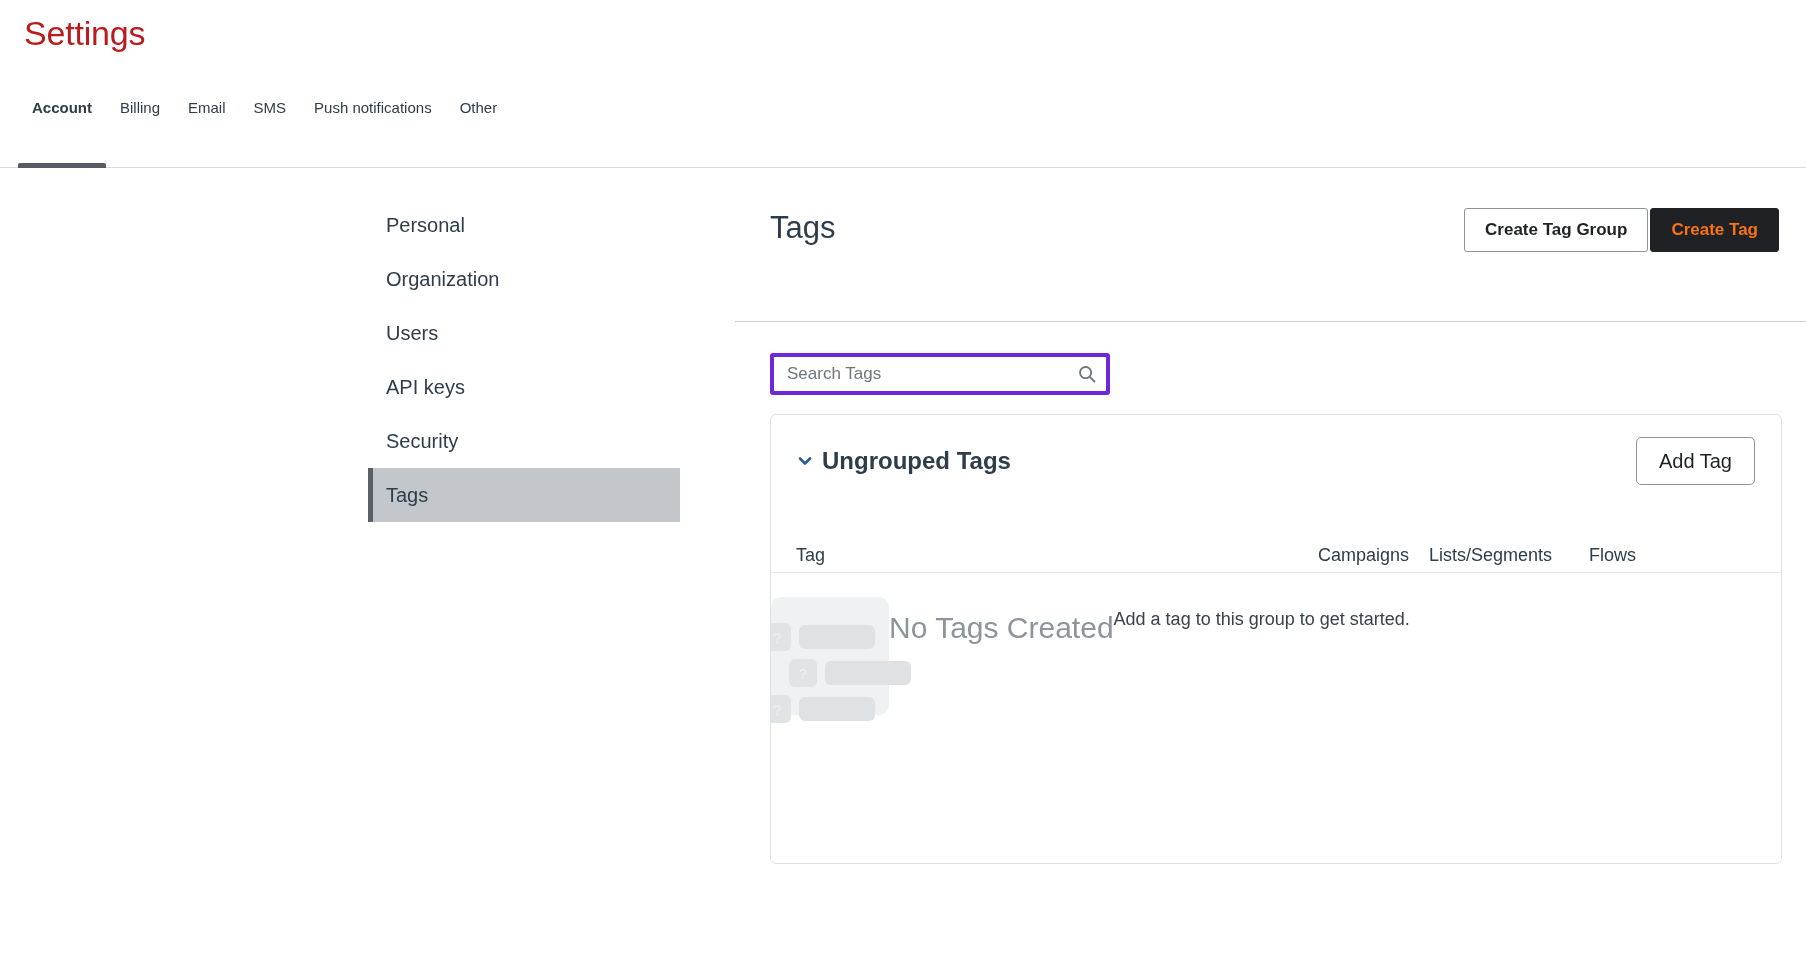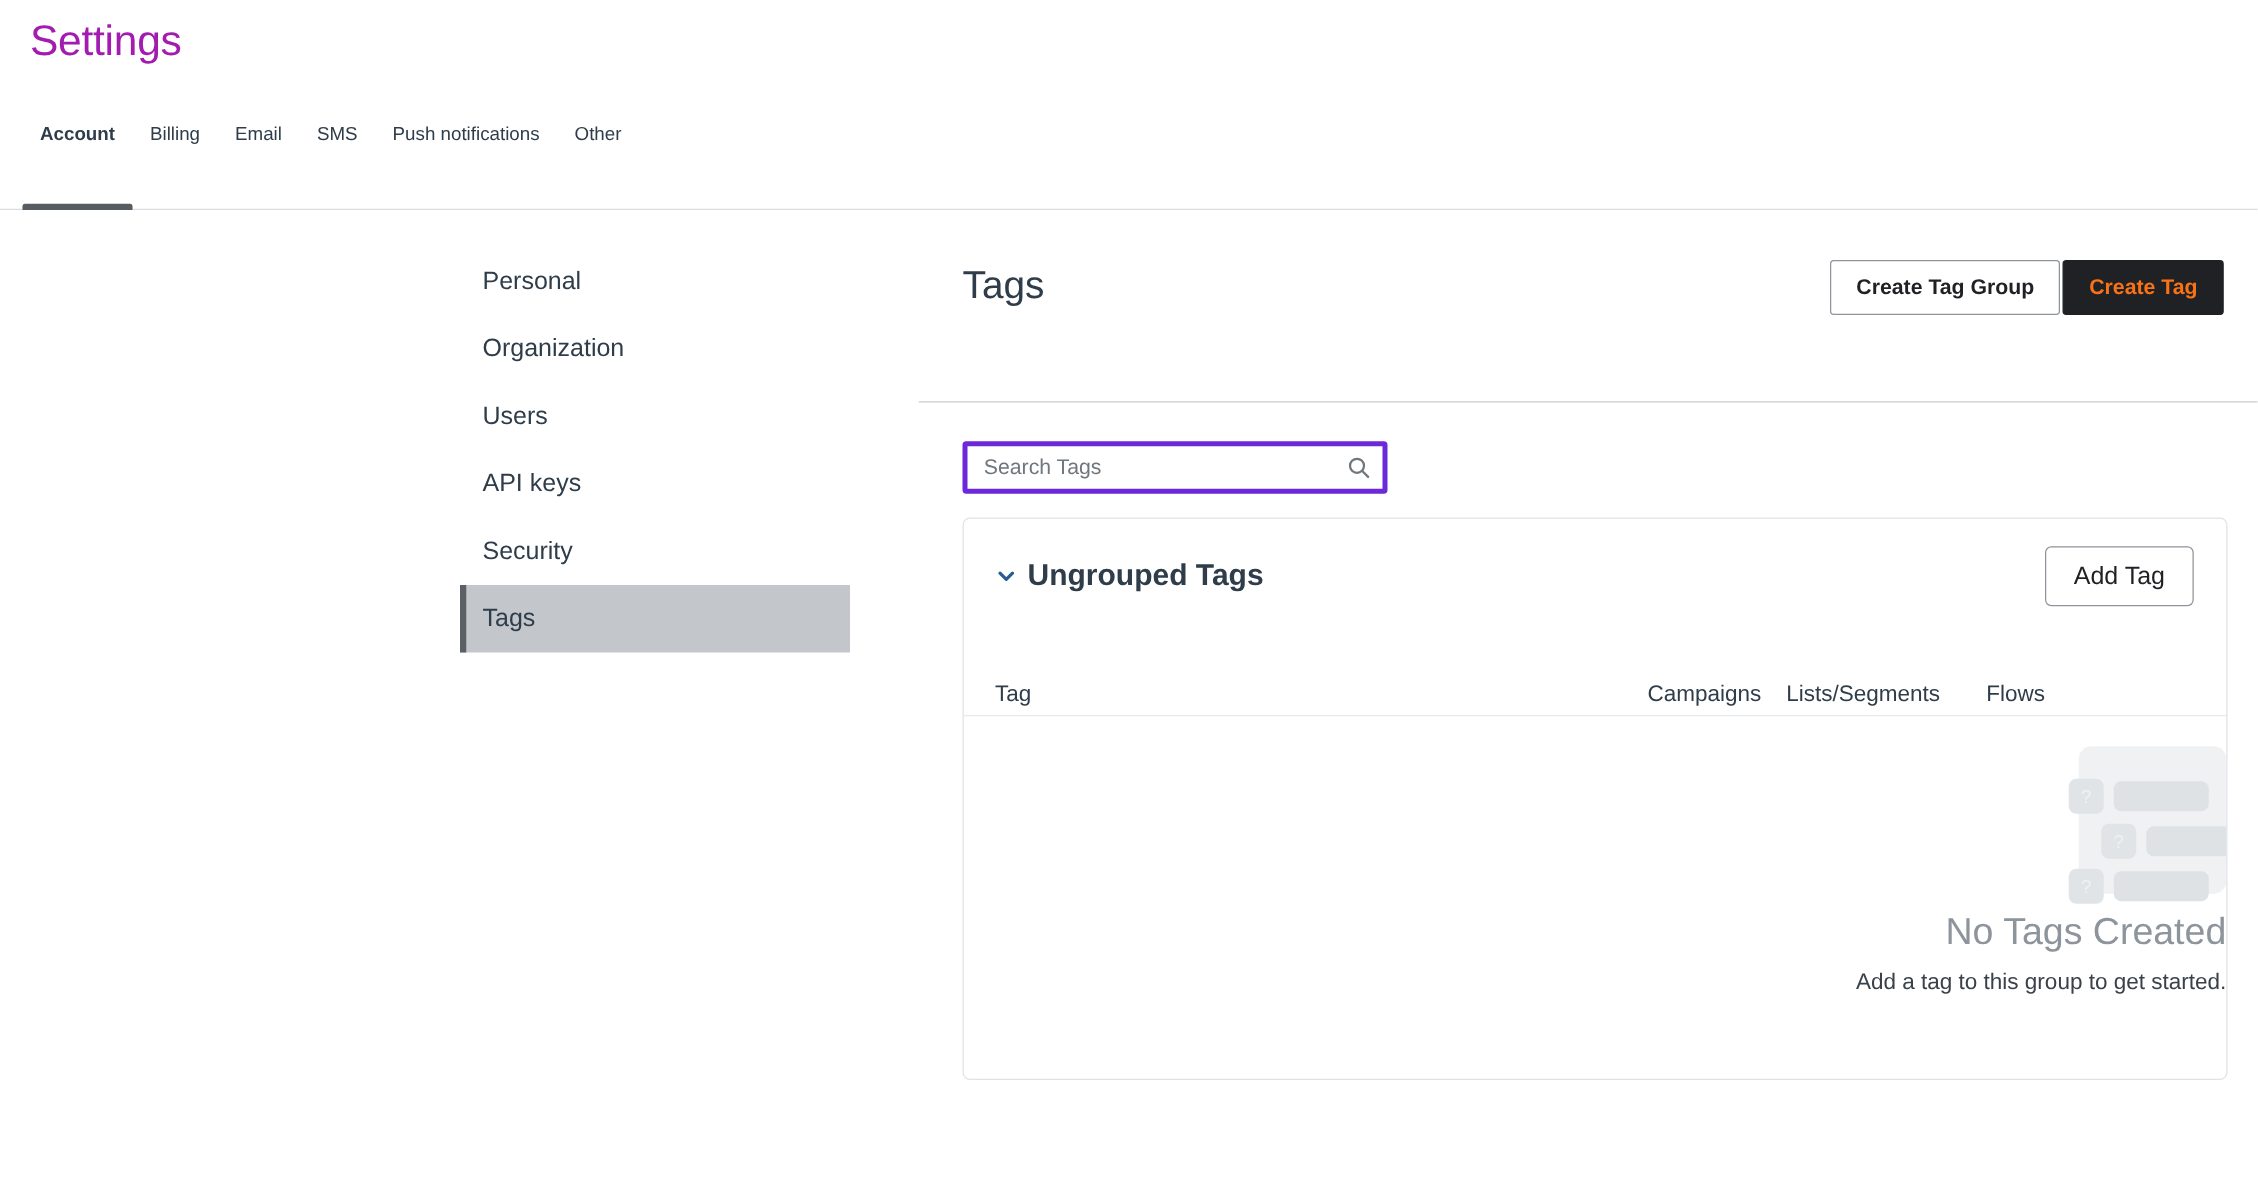--- a/index.html
+++ b/index.html
@@ -13,21 +13,21 @@
     -webkit-font-smoothing: antialiased;
   }
 
   
   .page-title {
     position: absolute;
     left: 24px;
     top: 14px;
     font-size: 34px;
     font-weight: 400;
-    color: #a21caf;
+    color: #b91c1c;
     letter-spacing: -0.2px;
   }
 
   
   .tabbar {
     position: absolute;
     left: 0;
     top: 84px;
     width: 1806px;
     height: 84px;
@@ -244,22 +244,22 @@
   .th-tag { left: 25px; }
   .th-campaigns { left: 533px; margin-left: 14px; }
   .th-lists { left: 658px; }
   .th-flows { left: 818px; }
 
   
   .empty-state {
     position: relative;
     height: 290px;
     display: flex;
-    flex-direction: column;
-    align-items: flex-end;
+    flex-direction: row;
+    align-items: flex-start;
     padding-top: 24px;
   }
   .empty-illustration {
     position: relative;
     width: 118px;
     height: 118px;
     background: #eff1f3;
     border-radius: 10px;
   }
   .ill-row {

